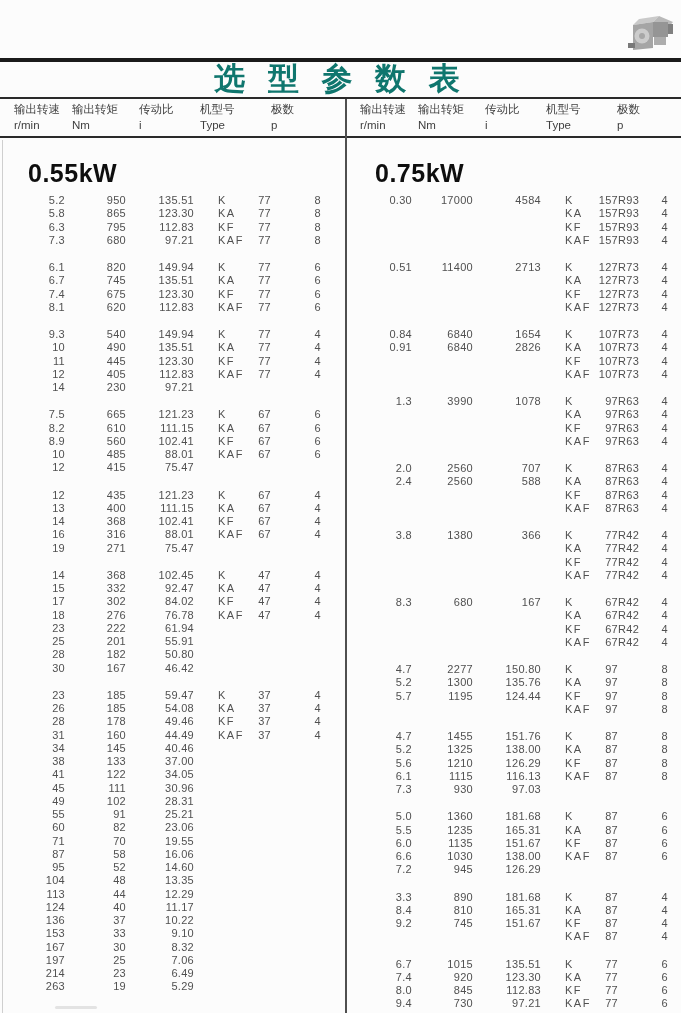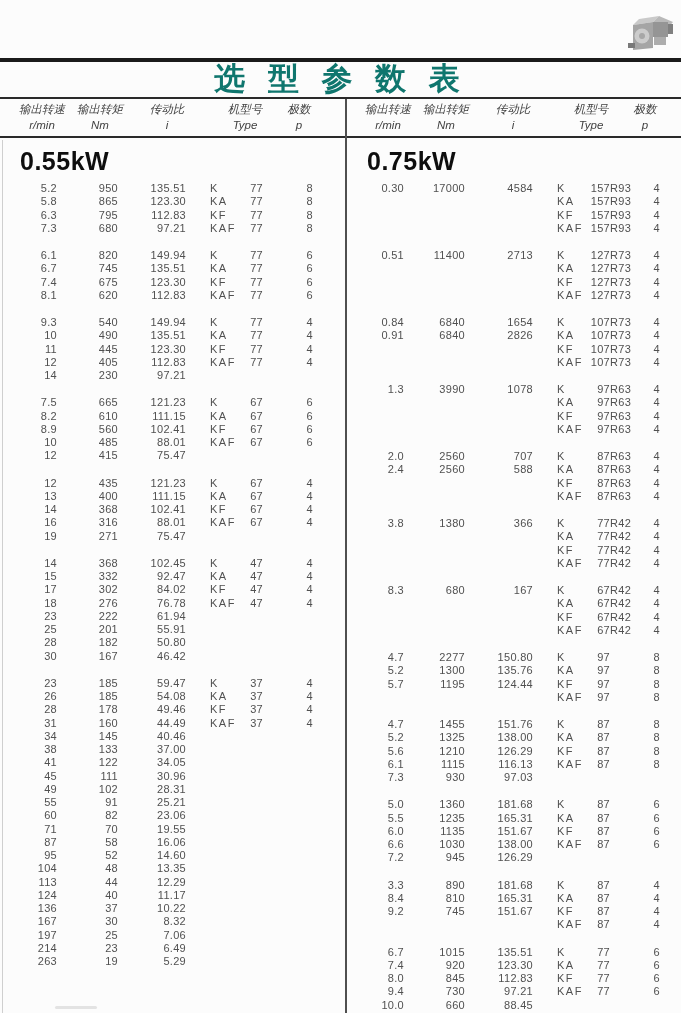--- a/index.html
+++ b/index.html
@@ -17,32 +17,32 @@
   .title{
     position:absolute;top:61px;left:0;width:100%;height:36px;line-height:36px;
     text-align:center;font-size:31px;font-weight:bold;color:#0f766e;letter-spacing:7px;
   }
   .gear-photo{position:absolute;top:8px;right:4px;width:52px;height:50px;opacity:.92;}
   
   .headers{position:absolute;top:101px;left:0;width:681px;height:34px;font-size:11.5px;color:#3f3f3f;}
   .hhalf{position:absolute;top:0;width:340px;height:34px;}
   .hhalf.hl{left:0}
   .hhalf.hr{left:346px}
-  .hcell{position:absolute;text-align:center;line-height:16px;white-space:nowrap;font-style:italic;}
+  .hcell{position:absolute;line-height:16px;white-space:nowrap;}
   .hc1{left:14px;width:56px}
   .hc2{left:72px;width:56px}
   .hc3{left:139px;width:56px}
   .hc4{left:200px;width:90px}
   .hc5{left:271px;width:56px}
   .hcell .unit{display:block;}
   
   .vdivider{position:absolute;left:345px;top:99px;height:914px;width:2px;background:#4f4f4f;}
   
   .cols{position:absolute;top:138px;left:0;width:681px;}
-  .half{position:absolute;top:0;}
+  .half{position:absolute;top:12px;padding-left:8px;}
   .half.left{left:0;width:340px;}
   .half.right{left:347px;width:334px;}
   .kw{
     margin:8px 0 6px 20px;font-size:25px;font-weight:bold;color:#0e0e0e;
     letter-spacing:.5px;line-height:30px;
   }
   .group{margin-bottom:14px;}
   .row{
     display:grid;
     grid-template-columns:57px 61px 68px 24px 26px 27px 20px 30px;
@@ -600,20 +600,30 @@
               <span class="c0">136</span>
               <span class="c1">37</span>
               <span class="c2">10.22</span>
               <span class="c3"></span>
               <span class="c4"></span>
               <span class="c5"></span>
               <span class="c6"></span>
               <span class="c7"></span>
             </div>
             <div class="row">
+              <span class="c0">153</span>
+              <span class="c1">33</span>
+              <span class="c2">9.10</span>
+              <span class="c3"></span>
+              <span class="c4"></span>
+              <span class="c5"></span>
+              <span class="c6"></span>
+              <span class="c7"></span>
+            </div>
+            <div class="row">
               <span class="c0">167</span>
               <span class="c1">30</span>
               <span class="c2">8.32</span>
               <span class="c3"></span>
               <span class="c4"></span>
               <span class="c5"></span>
               <span class="c6"></span>
               <span class="c7"></span>
             </div>
             <div class="row">

